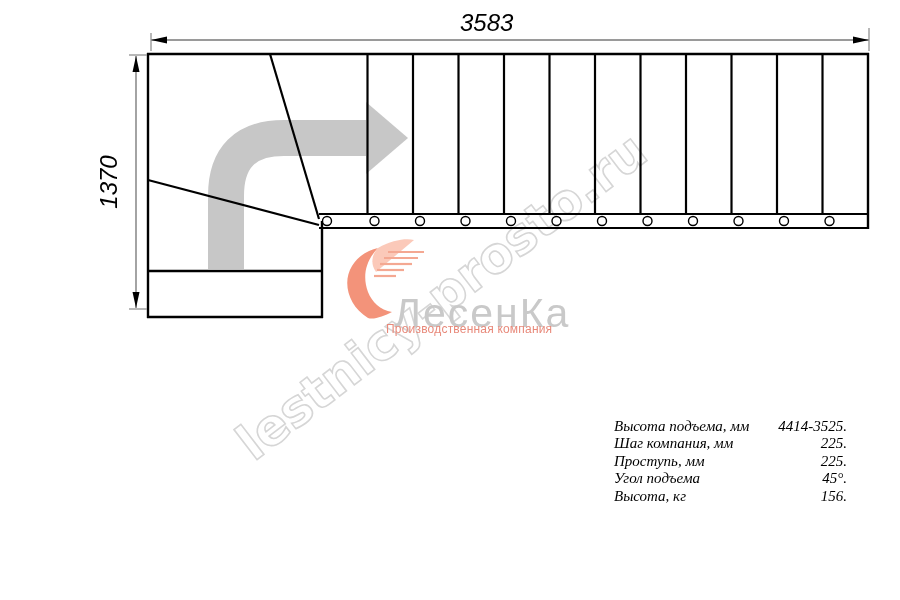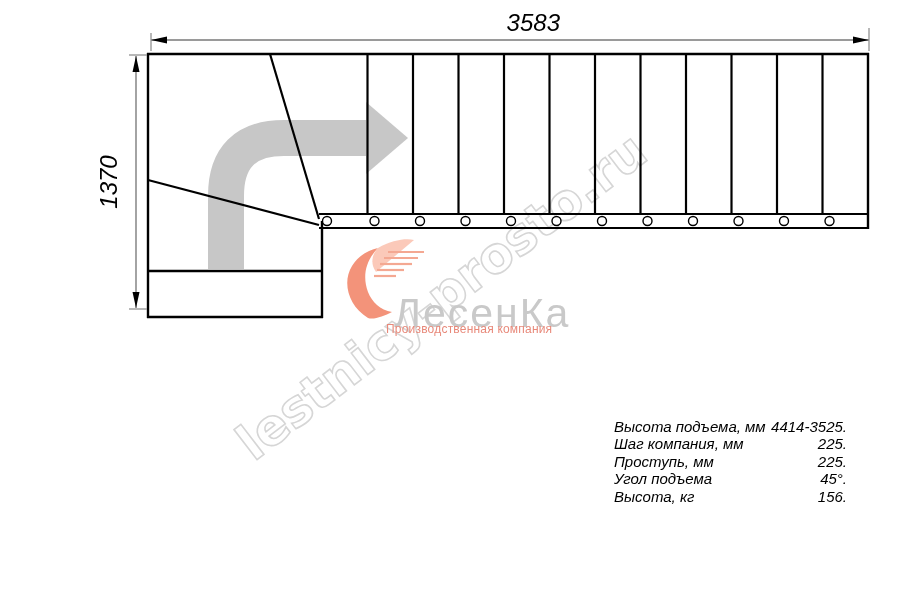--- a/index.html
+++ b/index.html
@@ -12,39 +12,39 @@
   }
   #drawing-svg{position:absolute;left:0;top:0;}
   .dim-text{
     position:absolute;
     color:#000;
     font-style:italic;
     font-size:24px;
     font-family:"Liberation Sans", sans-serif;
     white-space:nowrap;
   }
-  #dim-top-text{left:460px;top:9px;width:100px;text-align:right;}
+  #dim-top-text{left:460px;top:9px;width:100px;text-align:left;}
   #dim-left-text{
     left:77px;top:170px;width:60px;height:24px;text-align:center;
     transform:rotate(-90deg);
   }
   #logo-title{
     position:absolute;left:394px;top:290px;
     font-size:41px;color:#c9c9c9;letter-spacing:2px;
     font-family:"Liberation Sans", sans-serif;
   }
   #logo-subtitle{
     position:absolute;left:386px;top:322px;
     font-size:12px;color:#e8897a;letter-spacing:0.2px;
     font-family:"Liberation Sans", sans-serif;
   }
   #spec-table{
     position:absolute;left:614px;top:418px;width:233px;
     font-style:italic;font-size:15px;color:#000;
-    font-family:Liberation Sans, sans-serif;
+    font-family:Liberation Serif, serif;
   }
   .spec-row{display:flex;justify-content:space-between;line-height:17.4px;}
   .spec-label{text-align:left;}
   .spec-value{text-align:right;}
 </style>
 </head>
 <body>
 
 <div id="canvas">
 

